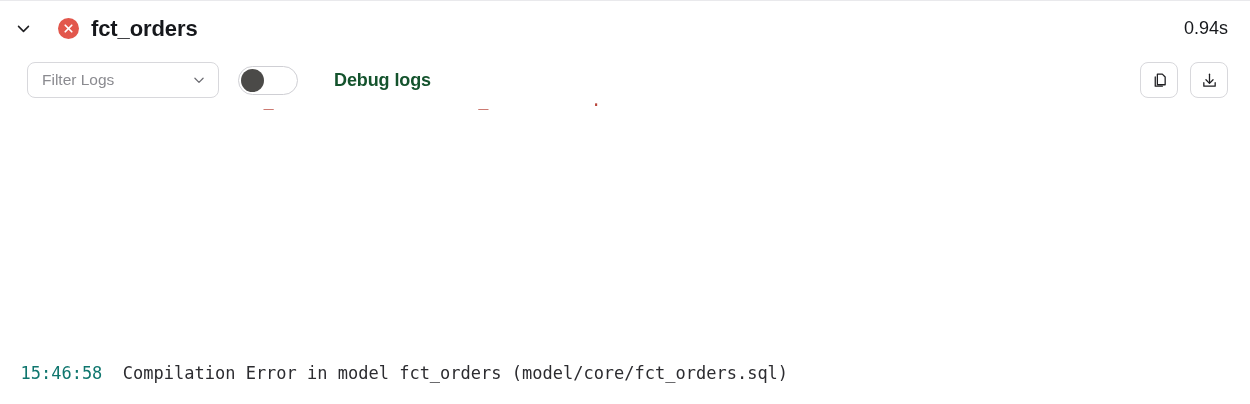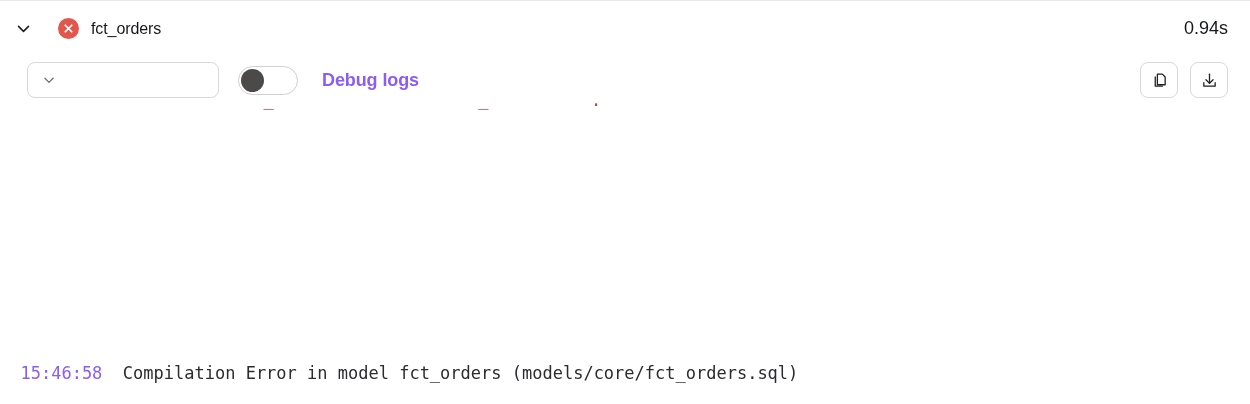--- a/index.html
+++ b/index.html
@@ -53,22 +53,22 @@
     display: flex;
     align-items: center;
     justify-content: center;
     margin-left: 20px;
     flex: 0 0 auto;
   }
   .status-dot svg { display: block; }
 
   .model-name {
     margin-left: 12px;
-    font-size: 16px;
-    font-weight: 400;
+    font-size: 22px;
+    font-weight: 700;
     letter-spacing: -0.1px;
     color: #16181c;
     white-space: nowrap;
   }
 
   .header-spacer { flex: 1 1 auto; }
 
   .duration {
     font-size: 18px;
     font-weight: 400;
@@ -123,24 +123,24 @@
     position: absolute;
     left: 2px;
     top: 2px;
     width: 23px;
     height: 23px;
     border-radius: 50%;
     background: #4b4a48;
   }
 
   .toggle-label {
-    margin-left: 24px;
+    margin-left: 36px;
     font-size: 18px;
     font-weight: 700;
-    color: #8b5cf6;
+    color: #14532d;
     letter-spacing: -0.1px;
     white-space: nowrap;
   }
 
   .toolbar-spacer { flex: 1 1 auto; }
 
   .icon-btn {
     width: 38px;
     height: 36px;
     box-sizing: border-box;
@@ -180,21 +180,21 @@
     line-height: 32px;
     white-space: pre;
     padding-left: 28px;
   }
 
   .log-line {
     display: block;
     white-space: pre;
   }
   .log-line .ts {
-    color: #8b5cf6;
+    color: #0f766e;
     text-align: right;
   }
   .log-line .msg {
     color: #2c2c30;
   }
   .block-top { padding-top: 29px; }
 </style>
 </head>
 <body>
 
@@ -222,20 +222,21 @@
     <div class="model-name">fct_orders</div>
 
     <div class="header-spacer"></div>
 
     <div class="duration">0.94s</div>
   </div>
 
   <div class="toolbar">
 
     <div class="filter-select">
+      <span class="label">Filter Logs</span>
       <span class="caret">
         <svg width="14" height="14" viewBox="0 0 24 24" fill="none" stroke="#6d6d73" stroke-width="2.2" stroke-linecap="round" stroke-linejoin="round">
           <polyline points="5,9 12,16 19,9"></polyline>
         </svg>
       </span>
     </div>
 
     <div class="toggle">
       <div class="knob"></div>
     </div>
@@ -262,21 +263,21 @@
         </svg>
       </span>
     </div>
   </div>
 
   <div class="log-body">
 
     <div class="clipped-line">                       _                    _          .</div>
 
     <div class="block-top">
-      <div class="log-line"><span class="ts">  15:46:58  </span><span class="msg">Compilation Error in model fct_orders (models/core/fct_orders.sql)</span></div>
+      <div class="log-line"><span class="ts">  15:46:58  </span><span class="msg">Compilation Error in model fct_orders (model/core/fct_orders.sql)</span></div>
       
       
       
 
       
 
       
       
       
     </div>

